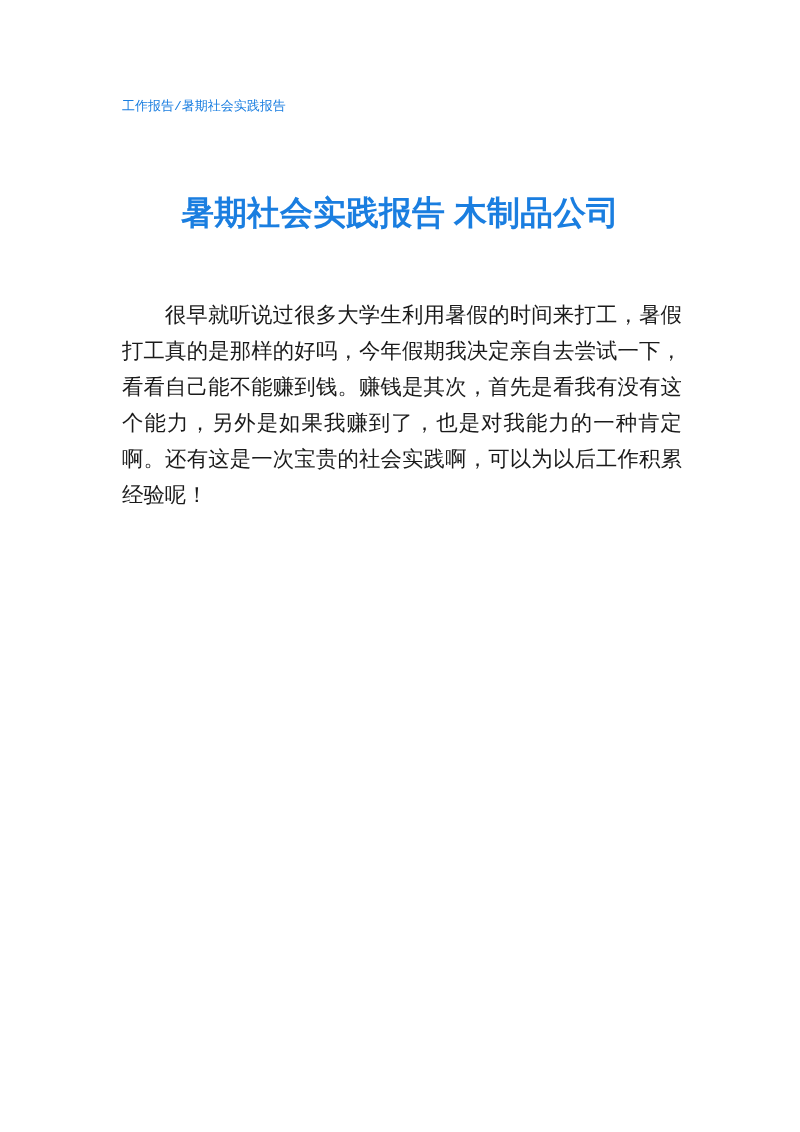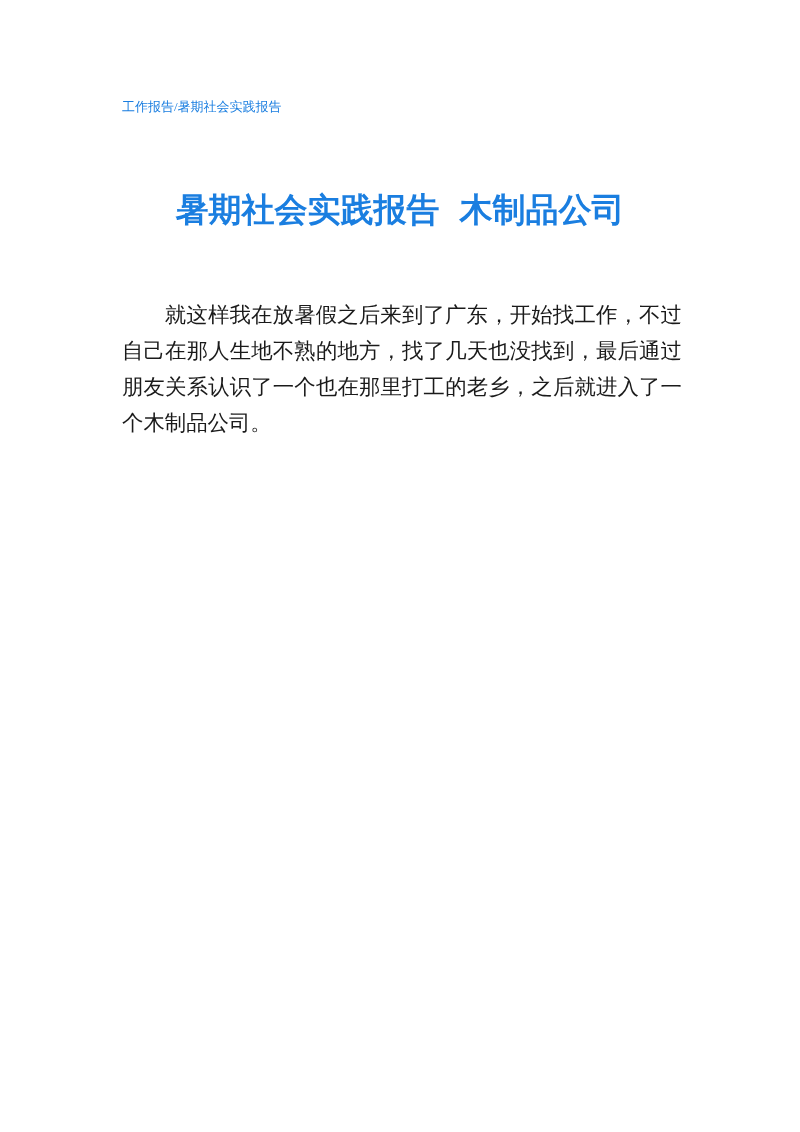--- a/index.html
+++ b/index.html
@@ -18,33 +18,33 @@
       position: absolute;
       left: 0;
       top: 0;
       width: 800px;
       height: 1132px;
     }
     .breadcrumb {
       position: absolute;
       left: 122px;
       top: 98px;
-      font-family: Liberation Serif, serif;
+      font-family: Liberation Mono, monospace;
       font-size: 13px;
       line-height: 18px;
       color: #1a7ee0;
       white-space: nowrap;
     }
     .title {
       position: absolute;
       left: 0;
       top: 190px;
       width: 800px;
       text-align: center;
-      font-family: Liberation Mono, monospace;
+      font-family: Liberation Sans, sans-serif;
       font-weight: bold;
       font-size: 33px;
       line-height: 46px;
       color: #1a7ee0;
       white-space: nowrap;
     }
     .body {
       position: absolute;
       left: 122px;
       top: 297px;
@@ -62,15 +62,15 @@
   </style>
 </head>
 <body>
 
 <div class="page">
   <div class="breadcrumb">工作报告/暑期社会实践报告</div>
 
   <div class="title">暑期社会实践报告  木制品公司</div>
 
   <div class="body">
-    <p class="para">就这样我在放暑假之后来到了广东，开始找工作，不过自己在那人生地不熟的地方，找了几天也没找到，最后通过朋友关系认识了一个也在那里打工的老乡，之后就进入了一个木制品公司。</p>
+    <p class="para">很早就听说过很多大学生利用暑假的时间来打工，暑假打工真的是那样的好吗，今年假期我决定亲自去尝试一下，看看自己能不能赚到钱。赚钱是其次，首先是看我有没有这个能力，另外是如果我赚到了，也是对我能力的一种肯定啊。还有这是一次宝贵的社会实践啊，可以为以后工作积累经验呢！</p>
   </div>
 </div>
 
 </body></html>

